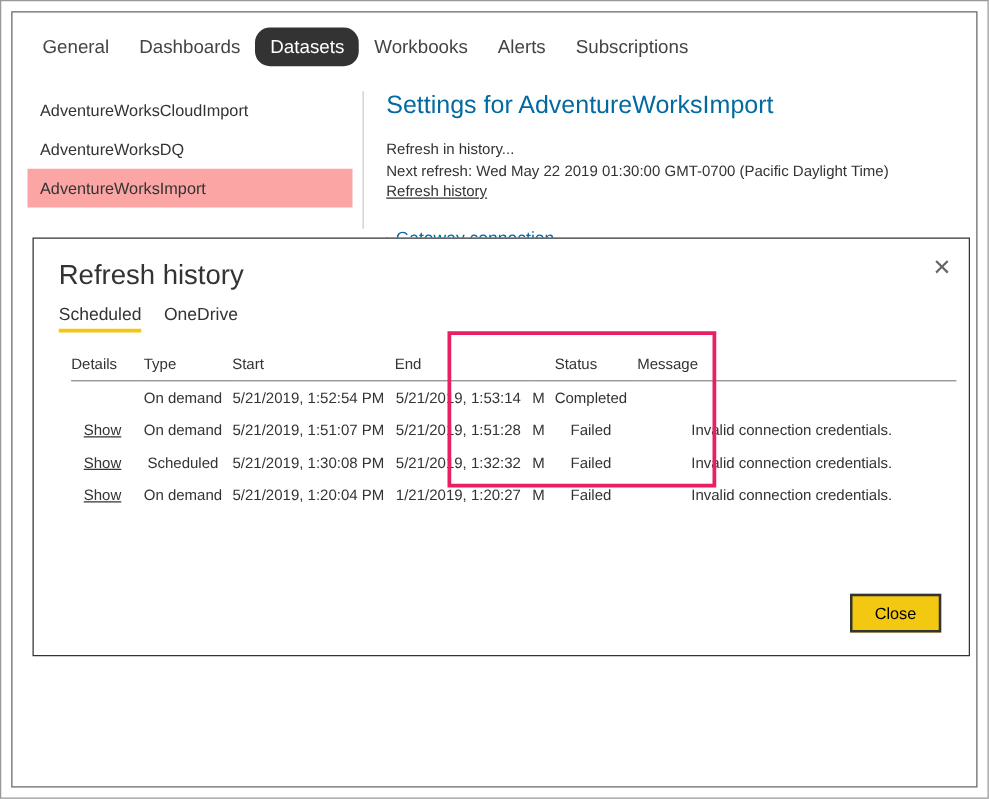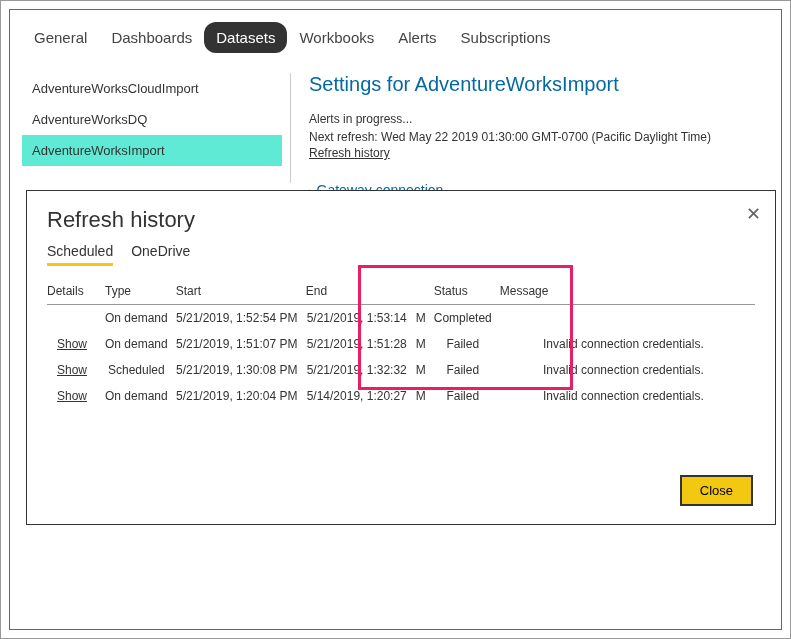--- a/index.html
+++ b/index.html
@@ -55,21 +55,21 @@
       width: 260px;
       flex-shrink: 0;
     }
     .dataset-item {
       padding: 8px 10px;
       cursor: pointer;
       font-size: 13px;
       color: #333;
     }
     .dataset-item.selected {
-      background: #5eead4;
+      background: #fca5a5;
     }
     .vdiv {
       width: 1px;
       background: #ccc;
       margin: 0 8px 0 8px;
       height: 110px;
     }
     .main {
       flex: 1;
       padding-left: 10px;
@@ -142,20 +142,21 @@
     .dialog-tab.active {
       border-bottom: 3px solid #f2c811;
       font-weight: 400;
     }
     
     .history-table {
       width: 100%;
       border-collapse: collapse;
       margin-top: 12px;
       font-size: 12px;
+      margin-left: 10px;
     }
     .history-table th {
       text-align: left;
       font-weight: 400;
       color: #333;
       padding: 6px 8px 6px 0;
       border-bottom: 1px solid #999;
     }
     .history-table td {
       padding: 6px 8px 6px 0;
@@ -208,21 +209,21 @@
 
     <div class="columns">
       <div class="sidebar">
         <div class="dataset-item">AdventureWorksCloudImport</div>
         <div class="dataset-item">AdventureWorksDQ</div>
         <div class="dataset-item selected">AdventureWorksImport</div>
       </div>
       <div class="vdiv"></div>
       <div class="main">
         <div class="settings-heading">Settings for AdventureWorksImport</div>
-        <div class="status-line">Alerts in progress...</div>
+        <div class="status-line">Refresh in history...</div>
         <div class="status-line">Next refresh: Wed May 22 2019 01:30:00 GMT-0700 (Pacific Daylight Time)</div>
         <div class="refresh-history-link">Refresh history</div>
         <div class="gateway-row">
           <span class="caret-right">▸</span><span>Gateway connection</span>
         </div>
       </div>
     </div>
 
     <div class="dialog">
       <div class="dialog-title">Refresh history</div>
@@ -269,21 +270,21 @@
             <td>5/21/2019, 1:30:08 PM</td>
             <td>5/21/2019, 1:32:32</td>
             <td>M</td>
             <td>Failed</td>
             <td>Invalid connection credentials.</td>
           </tr>
           <tr>
             <td><span class="show-link">Show</span></td>
             <td>On demand</td>
             <td>5/21/2019, 1:20:04 PM</td>
-            <td>5/14/2019, 1:20:27</td>
+            <td>1/21/2019, 1:20:27</td>
             <td>M</td>
             <td>Failed</td>
             <td>Invalid connection credentials.</td>
           </tr>
         </tbody>
       </table>
 
       <div class="highlight-box"></div>
 
       <button class="close-btn">Close</button>

